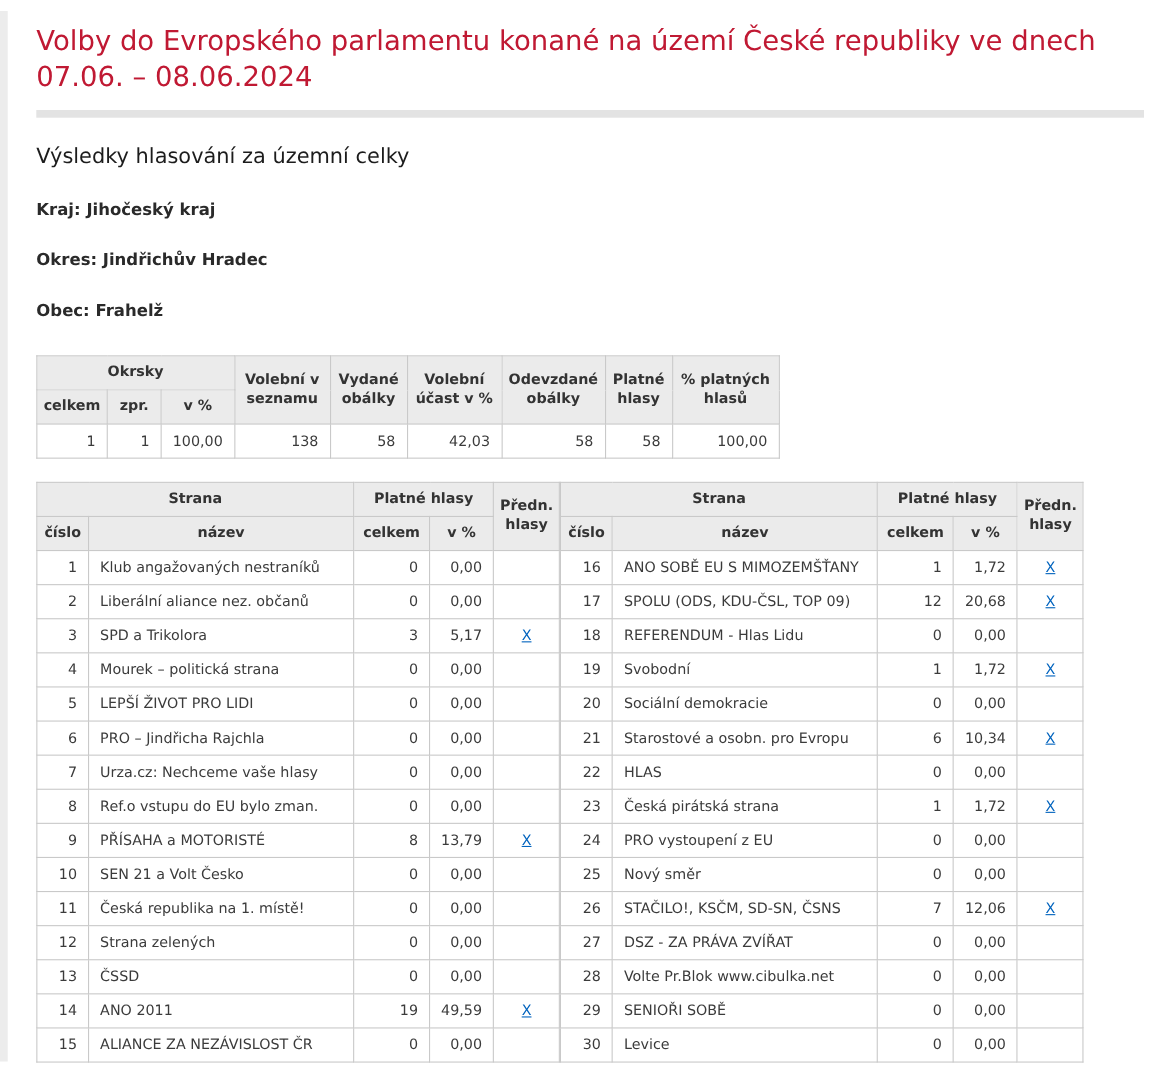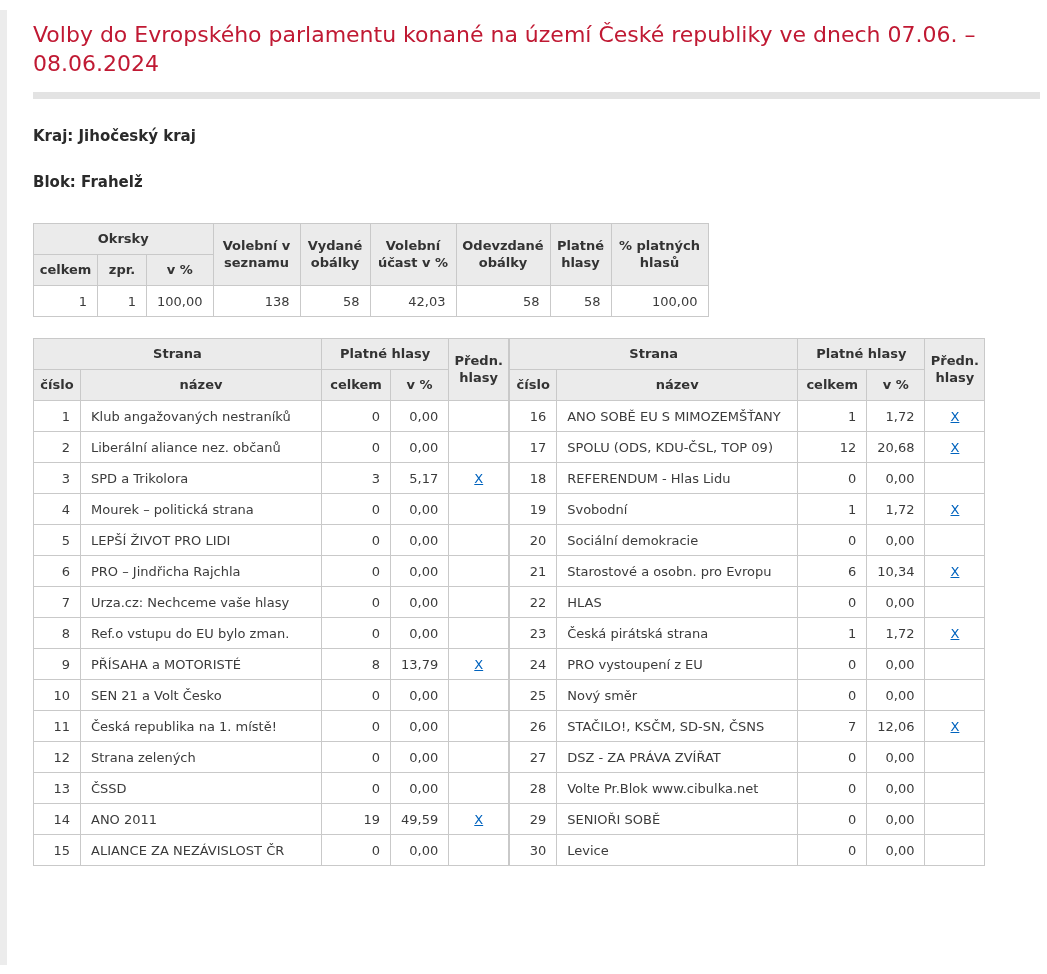--- a/index.html
+++ b/index.html
@@ -1,21 +1,21 @@
 <!DOCTYPE html>
 <html lang="cs"><head>
 <meta charset="utf-8">
 <style>
   html,body{margin:0;padding:0;background:#ffffff;color:#3b3b3b;
     font-family:"DejaVu Sans","Liberation Sans",sans-serif;}
   .page{position:relative;width:1047px;min-height:974px;overflow:hidden;}
   .edge-strip{position:absolute;left:0;top:10px;width:7px;height:955px;background:#ececec;}
   .content{padding:0 12px 14px 33px;}
 
-  h1.title{color:#c01933;font-size:22px;font-weight:400;line-height:1.32;
+  h1.title{color:#c01933;font-size:25px;font-weight:400;line-height:1.32;
     margin:20px 12px 14px 0;max-width:965px;letter-spacing:0;}
   .rule{height:7px;background:#e3e3e3;border:none;margin:0 0 0 0;width:1007px;}
   h2.section{font-size:19px;font-weight:400;color:#1c1c1c;margin:24px 0 0 0;}
   .geo-line{font-size:15px;color:#2a2a2a;margin:28px 0 0 0;font-weight:bold;}
 
   table{border-collapse:collapse;table-layout:fixed;font-size:13px;color:#3b3b3b;}
   th,td{border:1px solid #c9c9c9;padding:0 10px;height:31px;box-sizing:border-box;
     overflow:hidden;}
   th{background:#ebebeb;font-weight:700;text-align:center;vertical-align:middle;
     line-height:1.25;padding:5px 4px;color:#333;}
@@ -30,23 +30,25 @@
 </head>
 <body>
 
 <div class="page">
   <div class="edge-strip"></div>
   <div class="content">
 
     <h1 class="title">Volby do Evropského parlamentu konané na území České republiky ve dnech 07.06. – 08.06.2024</h1>
     <div class="rule"></div>
 
+    <h2 class="section">Výsledky hlasování za územní celky</h2>
 
     <p class="geo-line"><span>Kraj:</span> <span>Jihočeský kraj</span></p>
-    <p class="geo-line"><span>Blok:</span> <span>Frahelž</span></p>
+    <p class="geo-line"><span>Okres:</span> <span>Jindřichův Hradec</span></p>
+    <p class="geo-line"><span>Obec:</span> <span>Frahelž</span></p>
 
     <table class="summary">
       <colgroup>
         <col style="width:64px">
           <col style="width:49px">
           <col style="width:58px">
         <col style="width:87px">
           <col style="width:70px">
           <col style="width:86px">
         <col style="width:94px">

